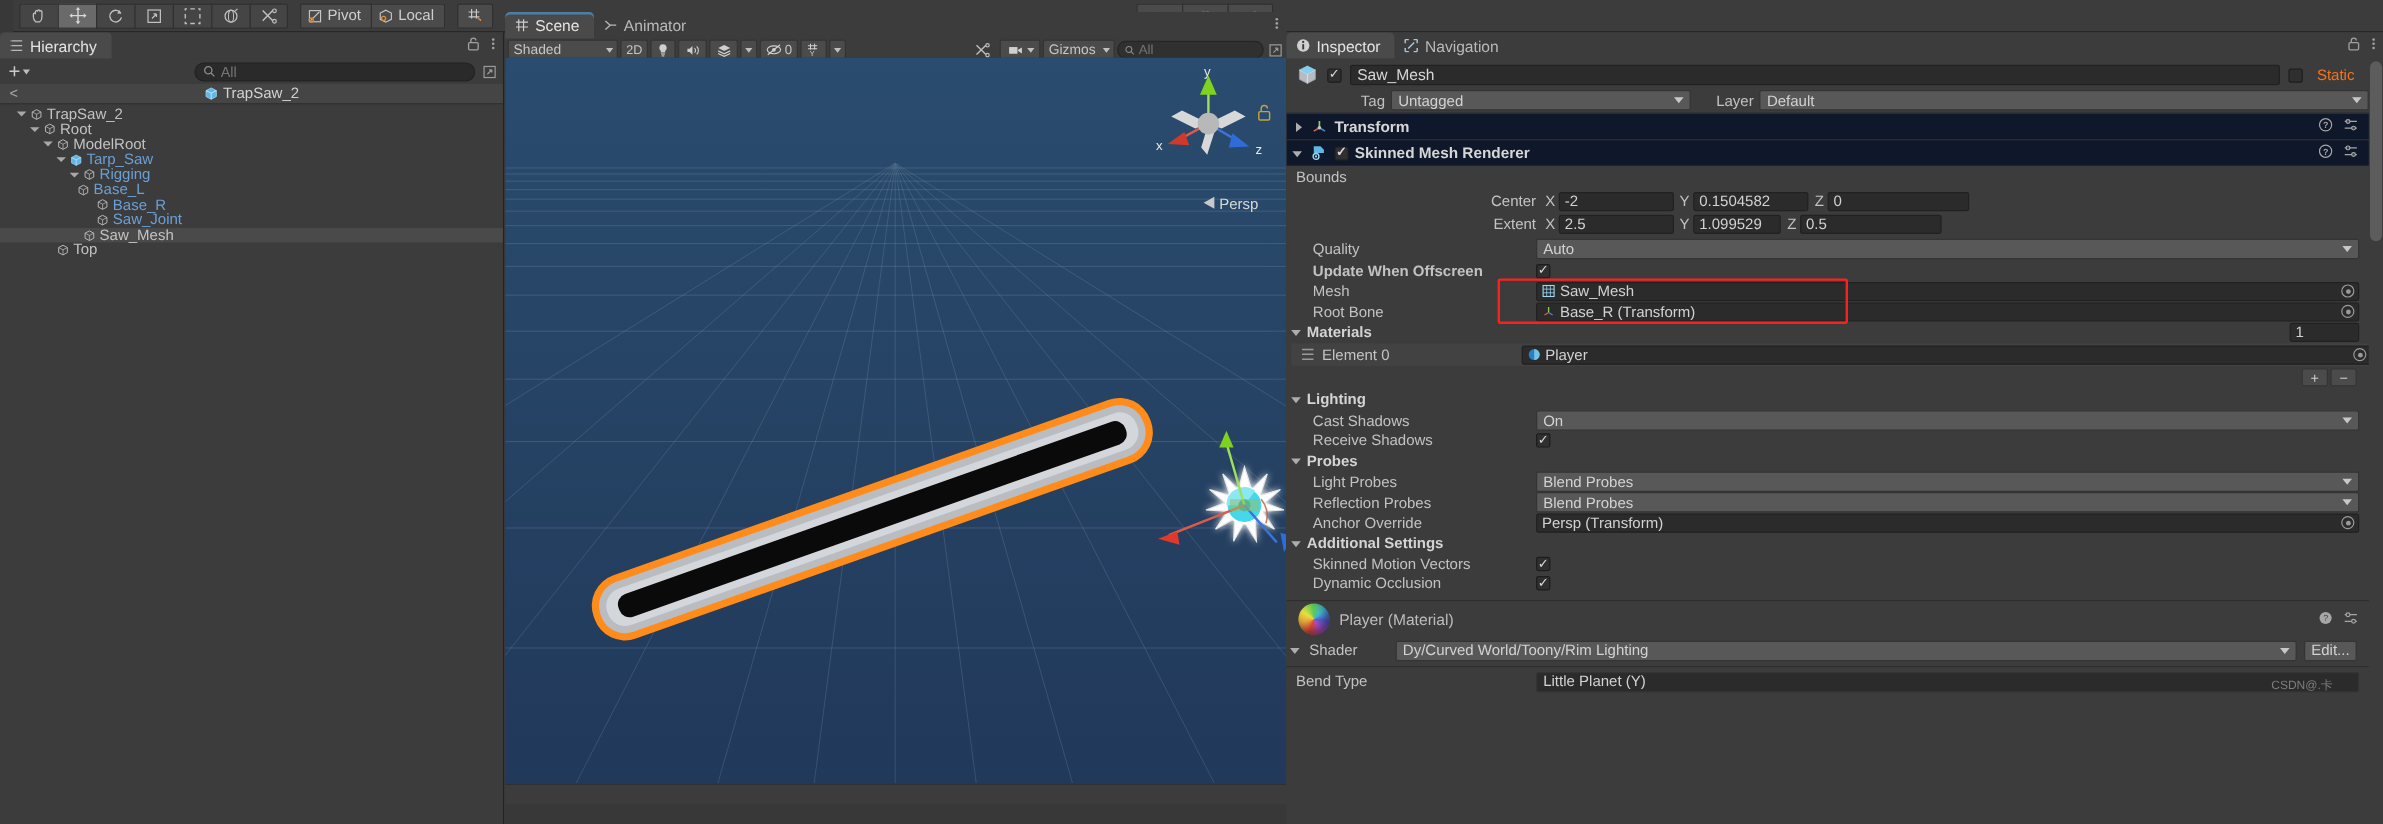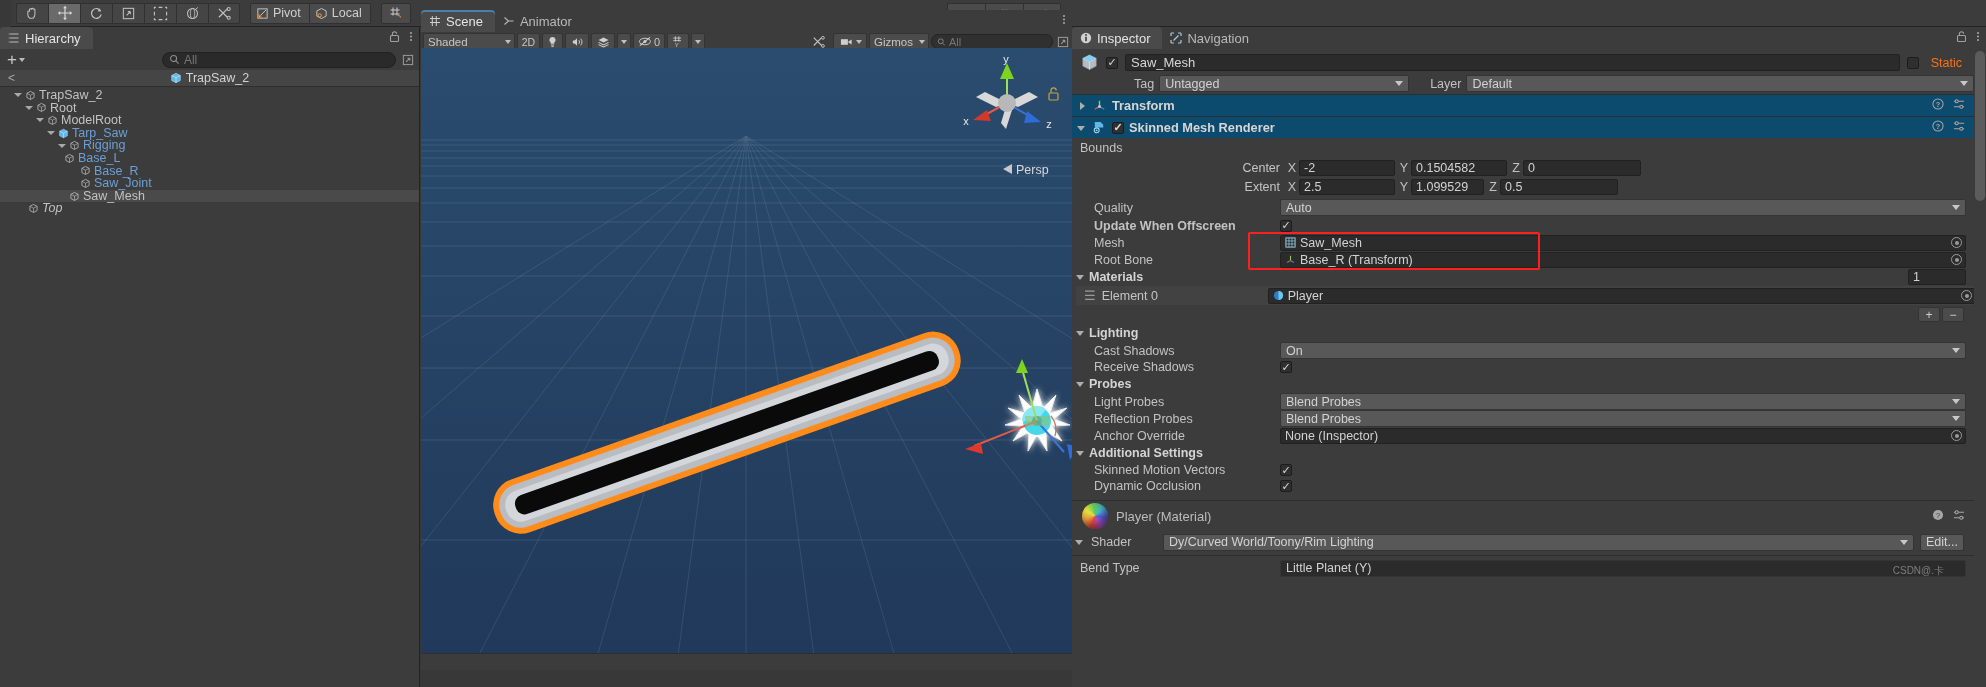--- a/index.html
+++ b/index.html
@@ -99,21 +99,21 @@
   .namefield { flex:1; height:17px; background:#2b2b2b; border:1px solid #212121; border-radius:2px;
      color:#d6d6d6; font-size:13px; display:flex; align-items:center; padding:0 5px; }
   .statwrap { display:flex; align-items:center; gap:12px; font-size:12.5px; color:#f97316; }
   .tagrow { height:21px; display:flex; align-items:center; gap:5px; padding:0 8px 0 30px; font-size:12.5px; }
   .lbl-s { color:#c2c2c2; font-size:12.5px;margin-left:32px; }
   .dd { height:17px; background:#585858; border:1px solid #343434; border-radius:2px; color:#d2d2d2;
      font-size:12.5px; display:flex; align-items:center; padding:0 5px; position:relative; cursor:pointer; }
   .dd .arr { position:absolute; right:5px; width:0;height:0;border-left:4px solid transparent;
      border-right:4px solid transparent;border-top:5px solid #c8c8c8; }
   .comp-hdr { height:22px; display:flex; align-items:center; gap:5px; padding:0 8px 0 5px;
-     background:#0c4a6e; border-top:1px solid #2e2e2e; font-size:12.8px; font-weight:bold; color:#d6d6d6; }
+     background:#0f172a; border-top:1px solid #2e2e2e; font-size:12.8px; font-weight:bold; color:#d6d6d6; }
   .fold { width:10px;height:10px;position:relative;flex:none;cursor:pointer; }
   .fold.closed::after { content:''; position:absolute; left:3px; top:1px;
      border-top:4.5px solid transparent;border-bottom:4.5px solid transparent;border-left:5px solid #adadad; }
   .fold.open::after { content:''; position:absolute; left:0px; top:3px;
      border-left:4.5px solid transparent;border-right:4.5px solid transparent;border-top:5px solid #adadad; }
   .hdr-icons { margin-left:auto; display:flex; gap:9px; align-items:center; color:#a6a6a6; font-size:12px; }
   .row { height:16px; display:flex; align-items:center; font-size:12.5px; padding-left:8px; }
   .row .k { width:200px; color:#c2c2c2; flex:none; }
   .row .k.ind { padding-left:14px; }
   .row .k.bold { font-weight:bold; color:#d4d4d4; }
@@ -374,21 +374,21 @@
           <div class="trow sel" style="padding-left: 57px;">
             <span class="tri"></span>
             <span style="display: flex; align-items: center; flex: 0 0 auto;">
               <svg width="11" height="11" viewBox="0 0 14 14">
                 <path d="M7 1.8l4.6 2.4v5.4L7 12l-4.6-2.4V4.2z" fill="none" stroke="#bdbdbd" stroke-width="1"></path>
                 <path d="M7 6.6l4.6-2.4M7 6.6V12M7 6.6L2.4 4.2" stroke="#bdbdbd" stroke-width=".8" fill="none"></path>
               </svg>
             </span>
             <span class="tname">Saw_Mesh</span>
           </div>
-          <div class="trow" style="padding-left: 16px; font-style: italic;">
+          <div class="trow" style="padding-left: 35px;">
             <span class="tri"></span>
             <span style="display: flex; align-items: center; flex: 0 0 auto;">
               <svg width="11" height="11" viewBox="0 0 14 14">
                 <path d="M7 1.8l4.6 2.4v5.4L7 12l-4.6-2.4V4.2z" fill="none" stroke="#bdbdbd" stroke-width="1"></path>
                 <path d="M7 6.6l4.6-2.4M7 6.6V12M7 6.6L2.4 4.2" stroke="#bdbdbd" stroke-width=".8" fill="none"></path>
               </svg>
             </span>
             <span class="tname">Top</span>
           </div>
         </div>
@@ -890,21 +890,21 @@
       <div class="row" style="height:17px">
         <span class="k ind">Reflection Probes</span>
         <span class="dd" style="flex:1;margin-right:20px">
           <span>Blend Probes</span>
           <span class="arr"></span>
         </span>
       </div>
       <div class="row" style="height:17px">
         <span class="k ind">Anchor Override</span>
         <span class="objfield" style="flex:1;margin-right:20px">
-          <span>None (Inspector)</span>
+          <span>Persp (Transform)</span>
           <span class="pick"></span>
         </span>
       </div>
 
       <div class="row" style="height:18px">
         <span class="fold open" style="margin-right:3px;margin-left:-4px"></span>
         <span class="k bold">Additional Settings</span>
       </div>
       <div class="row" style="height:16px">
         <span class="k ind">Skinned Motion Vectors</span>

